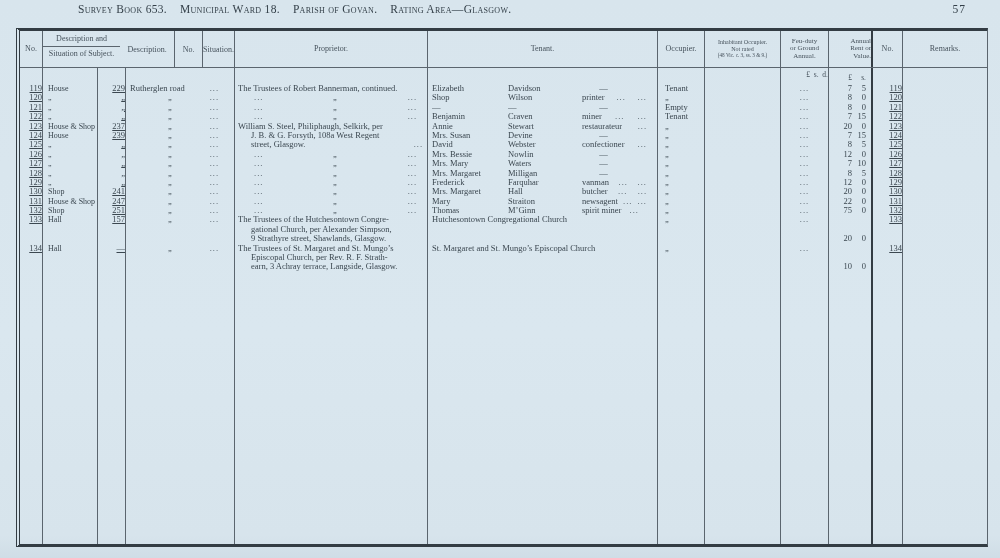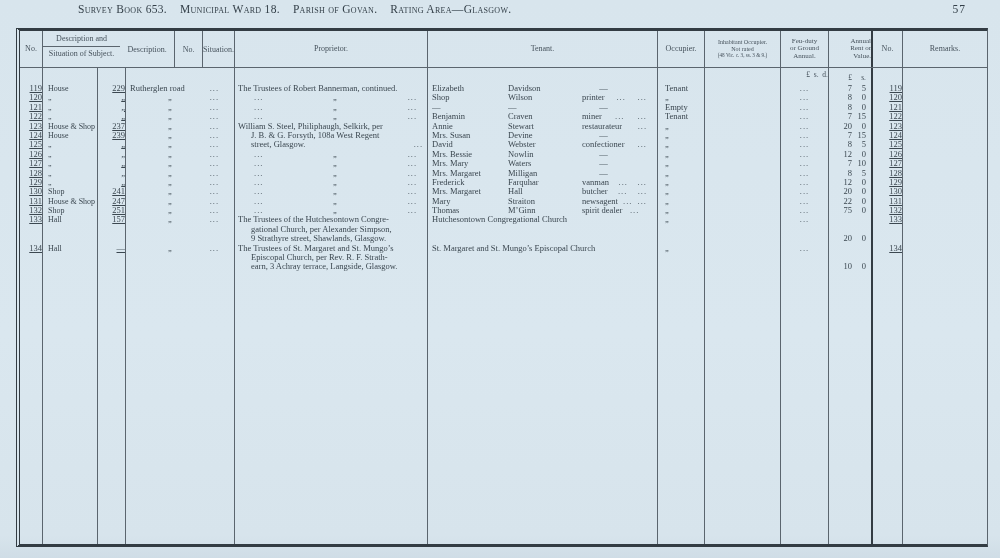--- a/index.html
+++ b/index.html
@@ -604,21 +604,21 @@
           <div class="pline pditto">
             <span>...</span>
             <span>„</span>
             <span>...</span>
           </div>
         </div>
         <div class="c w6 ten">
           <span class="tf">Thomas</span>
           <span class="ts">M’Ginn</span>
           <div class="to">
-            <span>spirit dealer</span>
+            <span>spirit miner</span>
             <span class="dots">...</span>
             <span class="dots"></span>
           </div>
         </div>
         <div class="c w7 occ"><span>„</span></div>
         <div class="c w8"></div>
         <div class="c w9 feu"><span class="dots">...</span></div>
         <div class="c w10 rent bthick">
           <span class="rp">75</span>
           <span class="rs">0</span>

